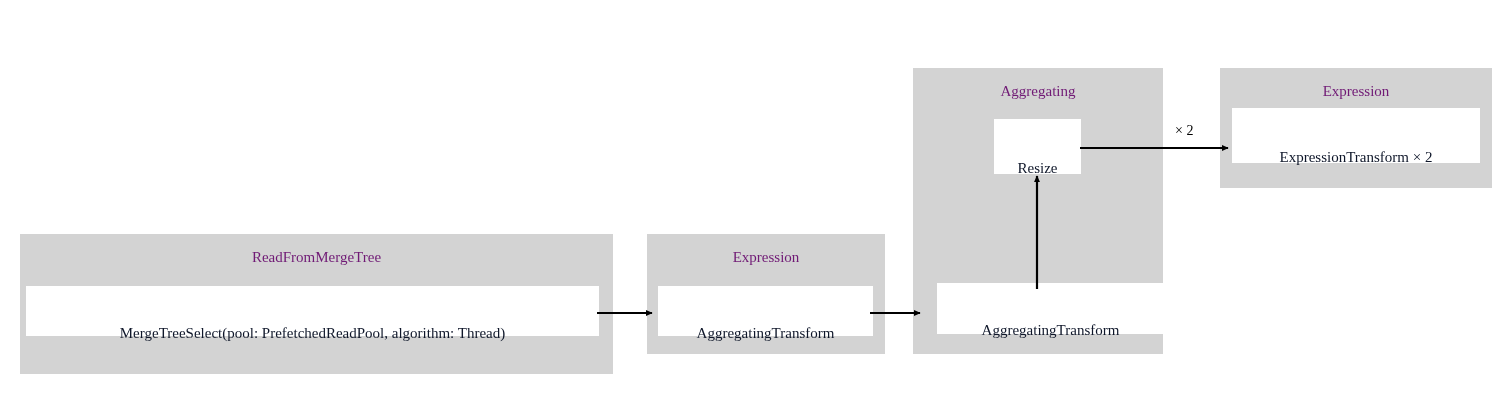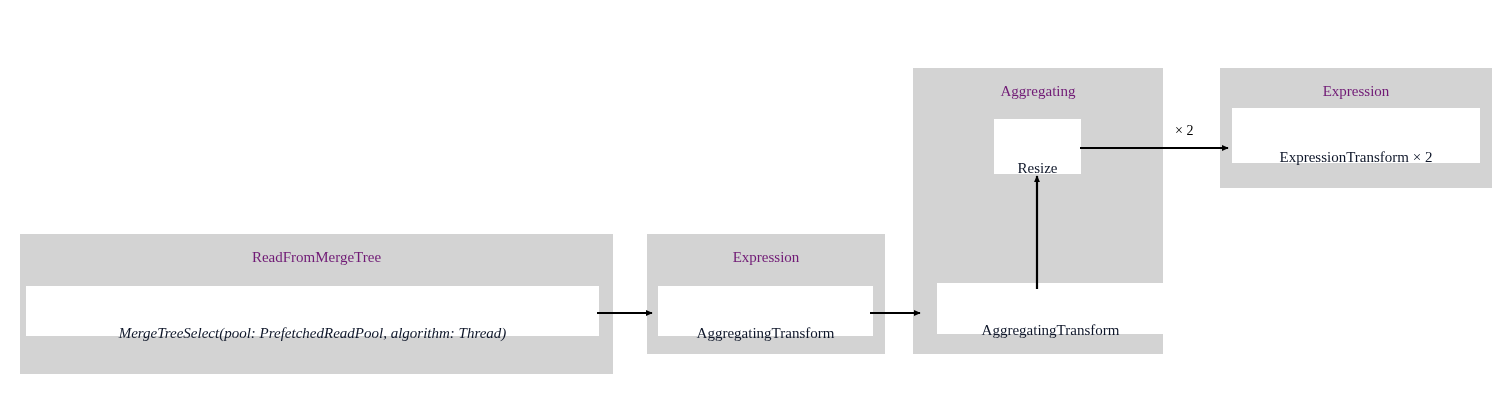--- a/index.html
+++ b/index.html
@@ -62,21 +62,21 @@
     overflow: visible;
   }
 </style>
 </head>
 <body>
 
 <div id="canvas">
 
   <div class="cluster" style="left:20px; top:234px; width:593px; height:140px;">
     <div class="cluster-label" style="top:16px;">ReadFromMergeTree</div>
-    <div class="node" style="left:6px; top:52px; width:573px; height:50px;font-style:italic;">
+    <div class="node" style="left:6px; top:52px; width:573px; height:50px;">
       <span class="node-label">MergeTreeSelect(pool: PrefetchedReadPool, algorithm: Thread)</span>
     </div>
   </div>
 
   <div class="cluster" style="left:647px; top:234px; width:238px; height:120px;">
     <div class="cluster-label" style="top:16px;">Expression</div>
     <div class="node" style="left:11px; top:52px; width:215px; height:50px;">
       <span class="node-label">AggregatingTransform</span>
     </div>
   </div>

